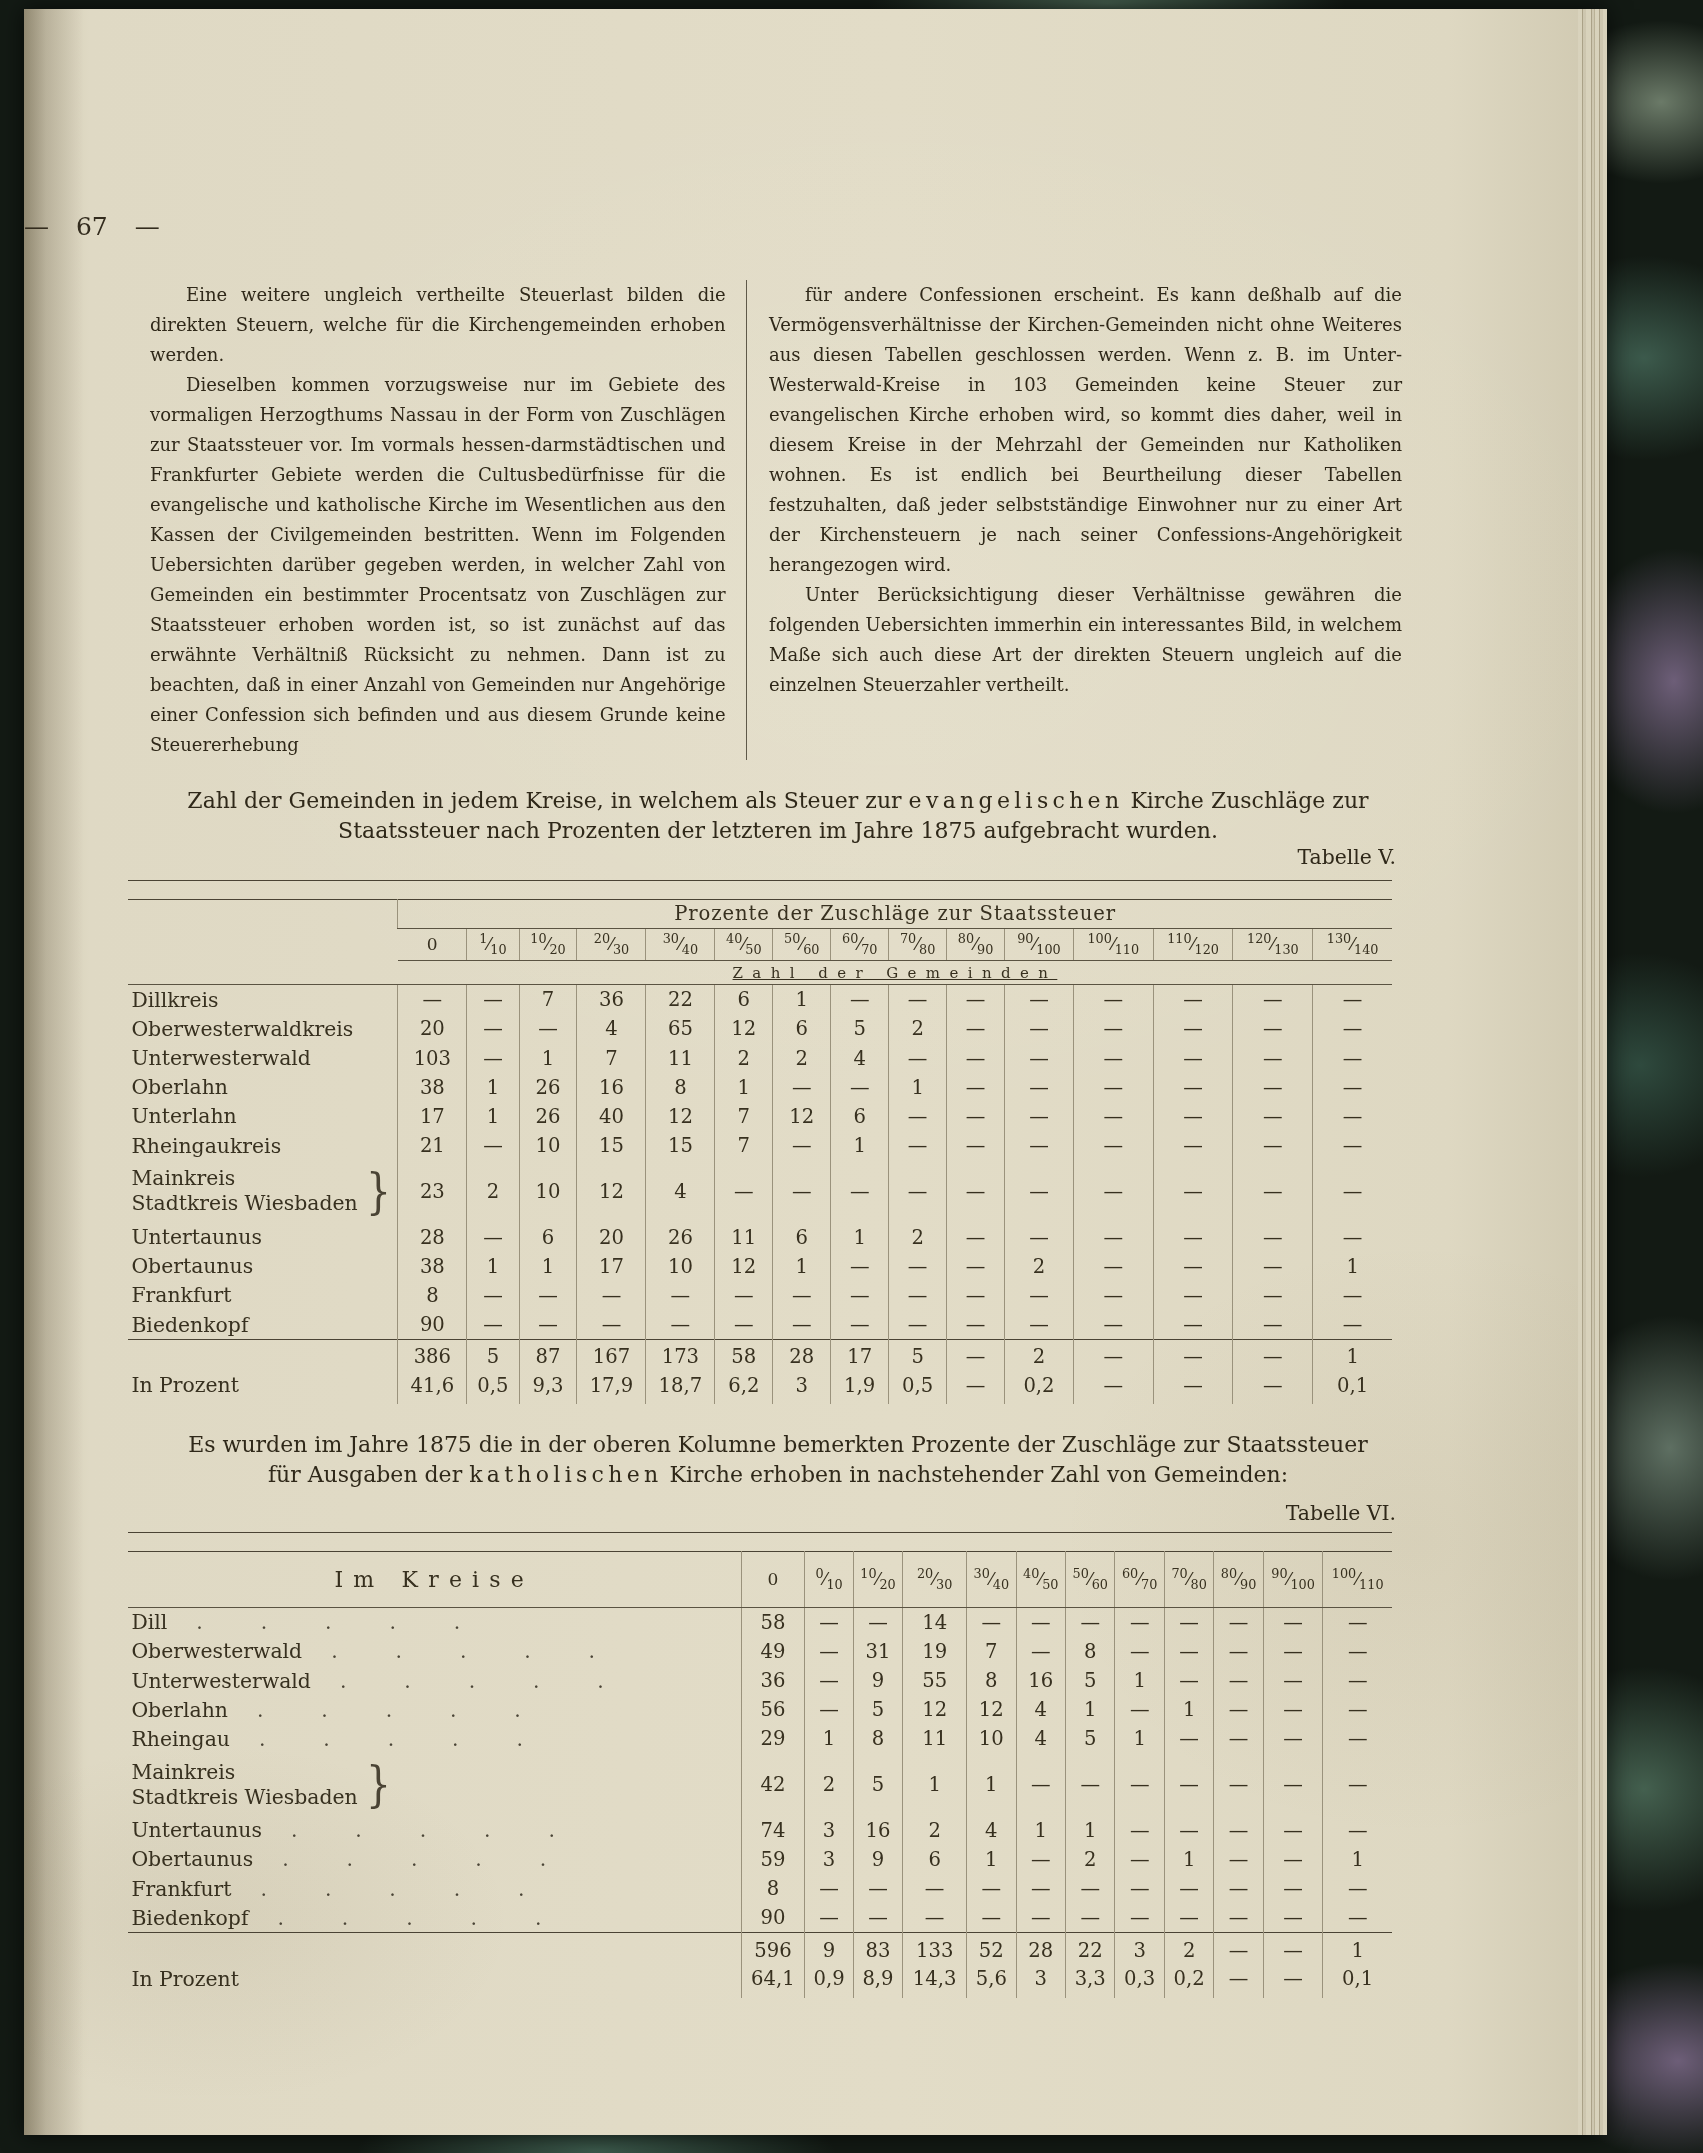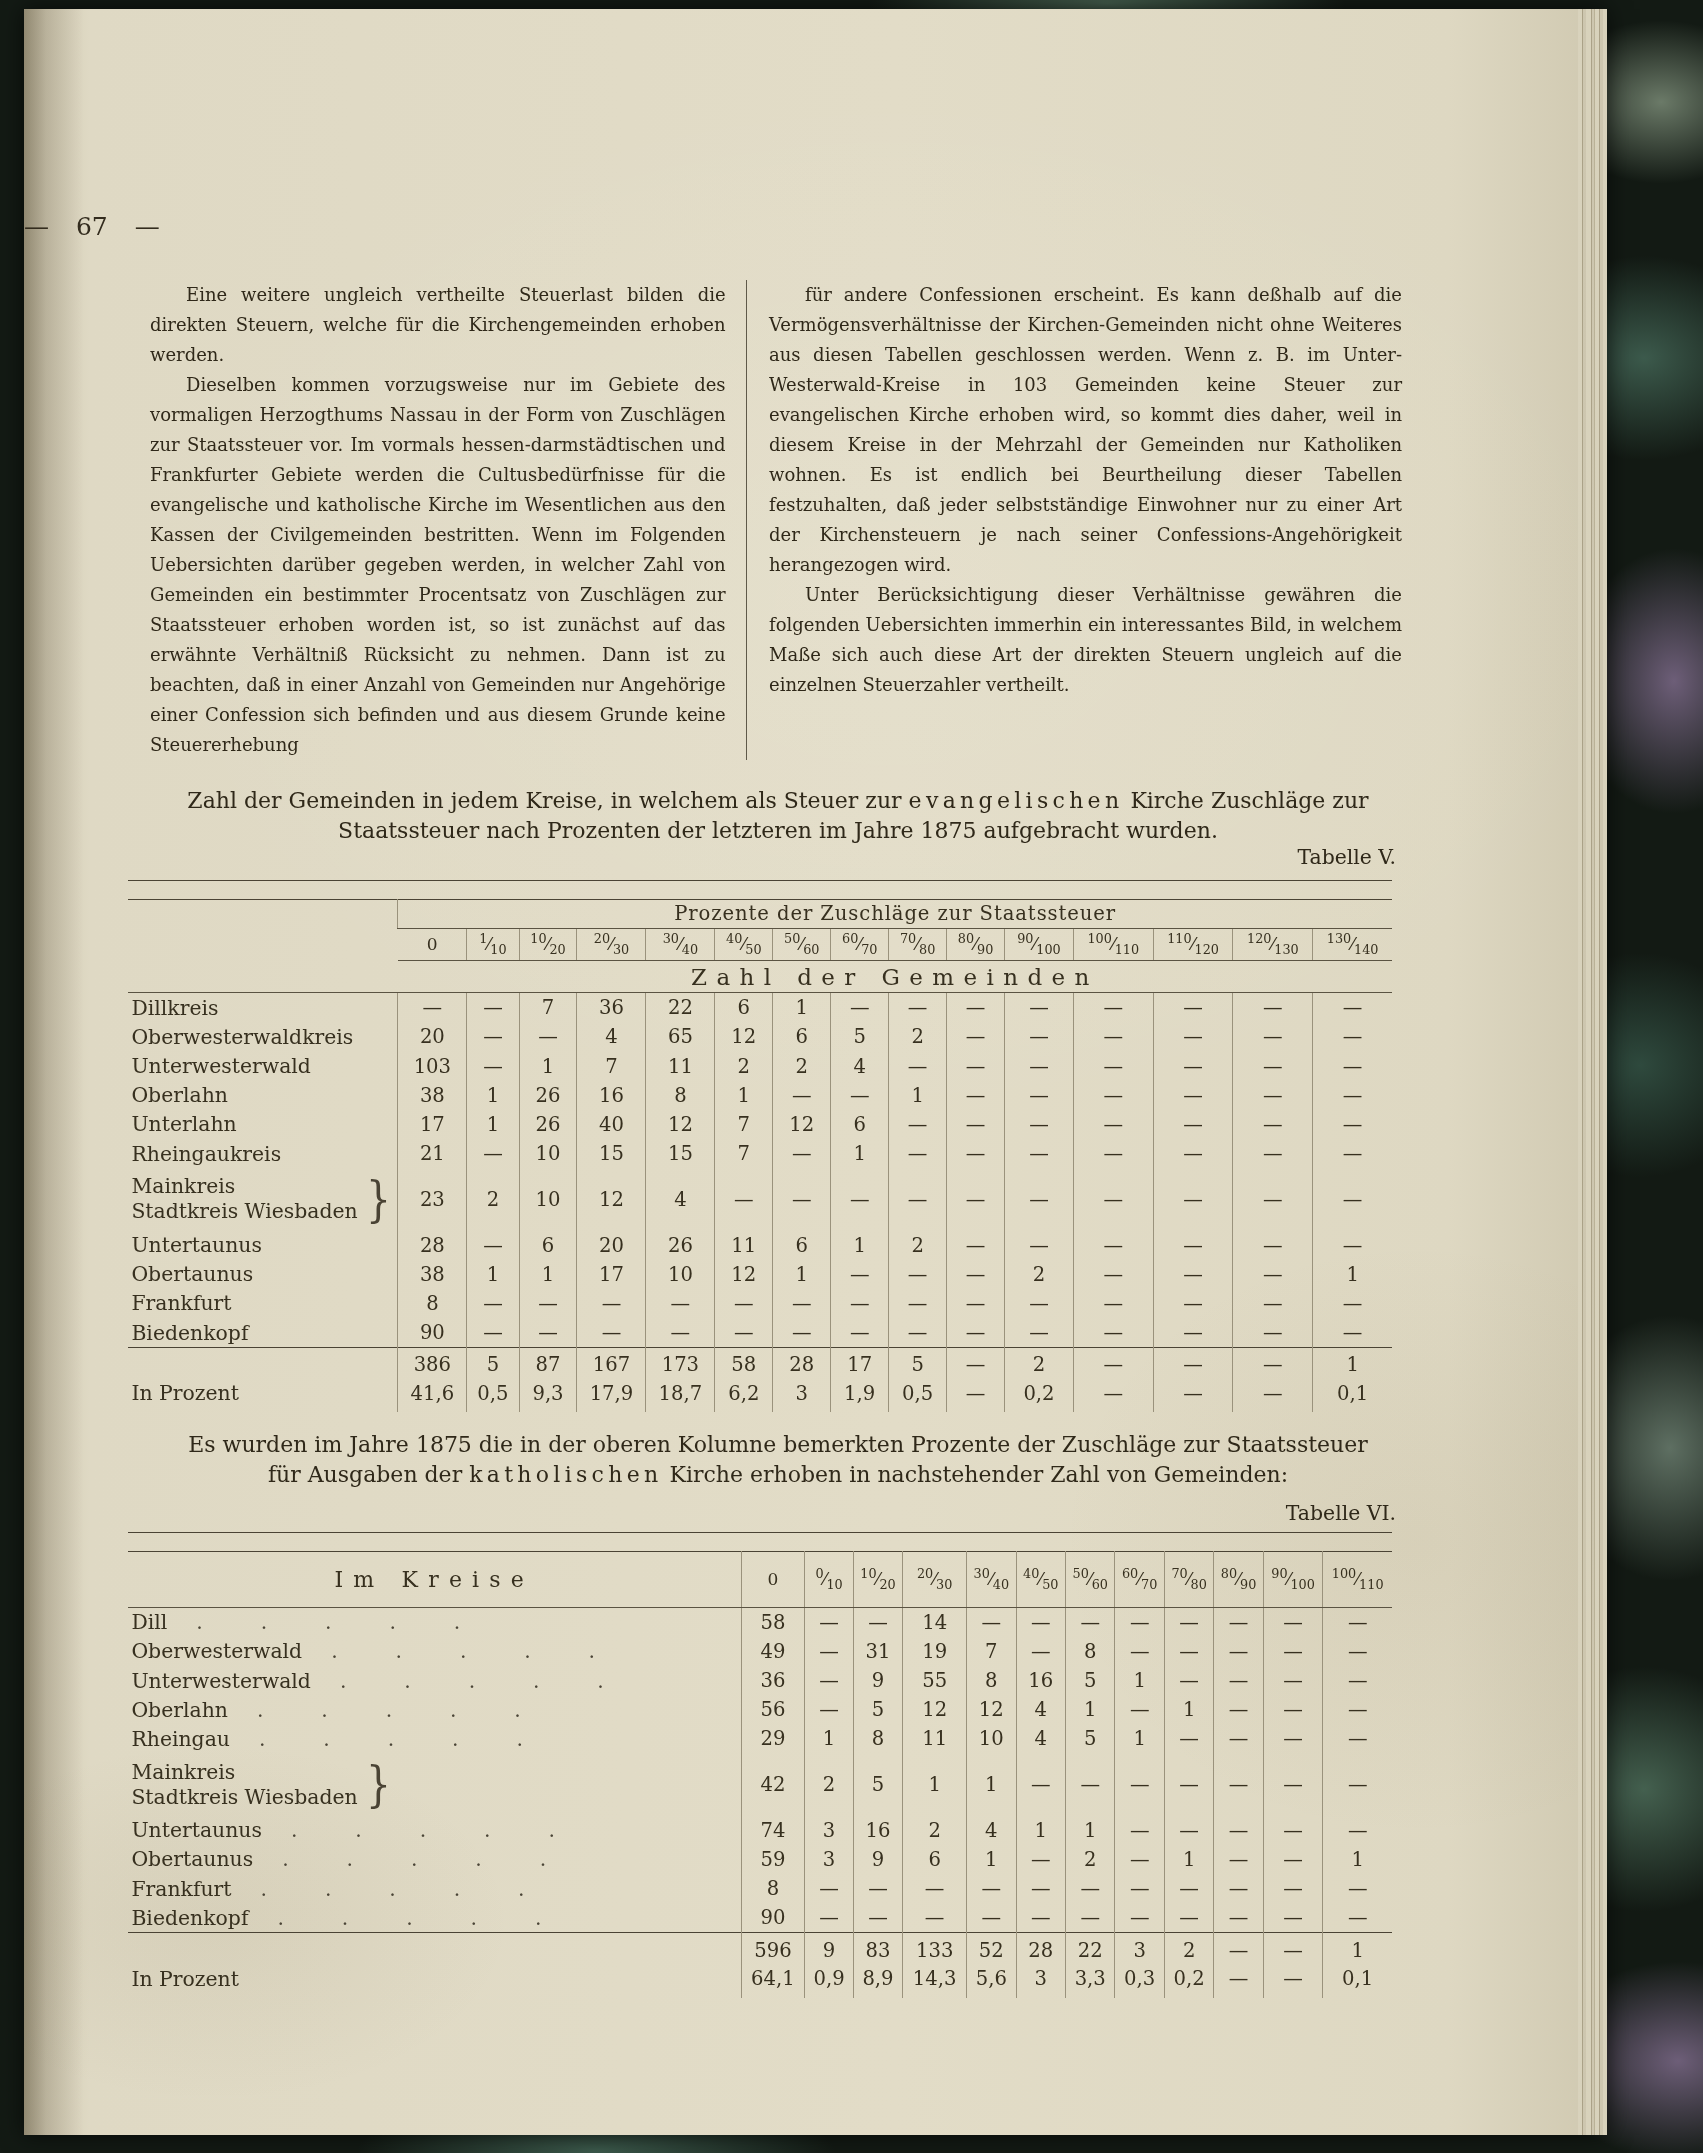--- a/index.html
+++ b/index.html
@@ -88,21 +88,21 @@
   .dtable th, .dtable td {
     font-weight:normal; text-align:center; vertical-align:middle;
     padding:2.6px 3.4px;
   }
   .dtable th + th, .dtable td + td { border-left:0.9px solid #9a927c; }
   .dtable thead th { border-bottom:0.9px solid #5a5342; }
   .grouphead { font-size:19.6px; padding:6px 0; letter-spacing:0.9px; }
   .frachead  { font-size:17px; padding:6.8px 1.7px; white-space:nowrap; }
   .frachead sup { font-size:12.8px; }
   .frachead sub { font-size:12.8px; }
-  .subhead   { letter-spacing:9.4px; font-size:23px; padding:4.3px 0; }
+  .subhead   { letter-spacing:9.4px; font-size:15px; padding:4.3px 0;text-decoration:underline; }
   .labelhead { font-size:22px; }
   .sperr { letter-spacing:10.2px; }
 
   .rowlabel { text-align:left !important; padding-left:8.5px; font-size:20.4px; white-space:nowrap; }
   .val { min-width:34px; }
   .totalrow td { border-top:0.9px solid #4a4334; padding-top:5.1px; }
   .pctrow td { padding-bottom:6.8px; }
   .pctlabel { text-align:left; padding-right:13.6px; }
 
   .twolines { display:inline-block; vertical-align:middle; }

